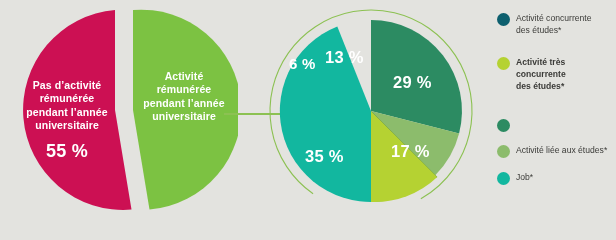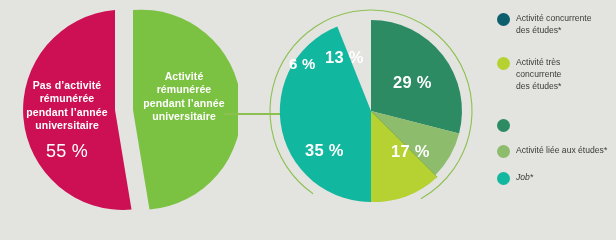--- a/index.html
+++ b/index.html
@@ -39,21 +39,21 @@
     color: #ffffff;
     line-height: 1.28;
     font-size: 10.5px;
     font-weight: bold;
     letter-spacing: .1px;
     pointer-events: none;
   }
   .left-label .pct {
     display: block;
     font-size: 18px;
-    font-weight: normal;
+    font-weight: bold;
     margin-top: 7px;
     letter-spacing: .3px;
   }
   .label-no {
     left: 14px;
     top: 71px;
     width: 102px;
   }
   .label-yes {
     left: 131px;
@@ -83,21 +83,21 @@
     position: absolute;
     color: #ffffff;
     font-weight: bold;
     font-size: 16.5px;
     letter-spacing: .3px;
     white-space: nowrap;
     pointer-events: none;
   }
   .sl-29 { left: 138px; top: 67px; text-align: right; }
   .sl-17 { left: 136px; top: 136px; }
-  .sl-35 { left: 50px;  top: 135px; }
+  .sl-35 { left: 50px;  top: 141px; }
   .sl-6  { left: 34px;  top: 49px; font-size: 15px; }
   .sl-13 { left: 70px;  top: 14px; margin-top: 28px; }
 
   
   .legend {
     position: absolute;
     left: 497px;
     top: 8px;
     width: 119px;
     height: 200px;
@@ -115,24 +115,24 @@
     border-radius: 50%;
     margin-top: 1px;
   }
   .legend-text {
     color: #3b3b38;
     font-size: 8.6px;
     line-height: 1.42;
     letter-spacing: 0px;
   }
   .li-0 { top: 4px;   left: 0; }
-  .li-1 { top: 48px;  left: 0; }
+  .li-1 { top: 48px;  left: 0; font-weight: bold; }
   .li-2 { top: 110px; left: 0; }
   .li-3 { top: 136px; left: 0; }
-  .li-4 { top: 163px; left: 0; font-style: italic; }
+  .li-4 { top: 163px; left: 0; }
 </style>
 </head>
 <body>
 
 <div id="stage">
 
   <div class="left-pie-wrap">
     <svg class="left-pie-svg" width="236" height="204" viewBox="0 0 236 204">
 
       <path fill="#cc1053" d="M 113 102

